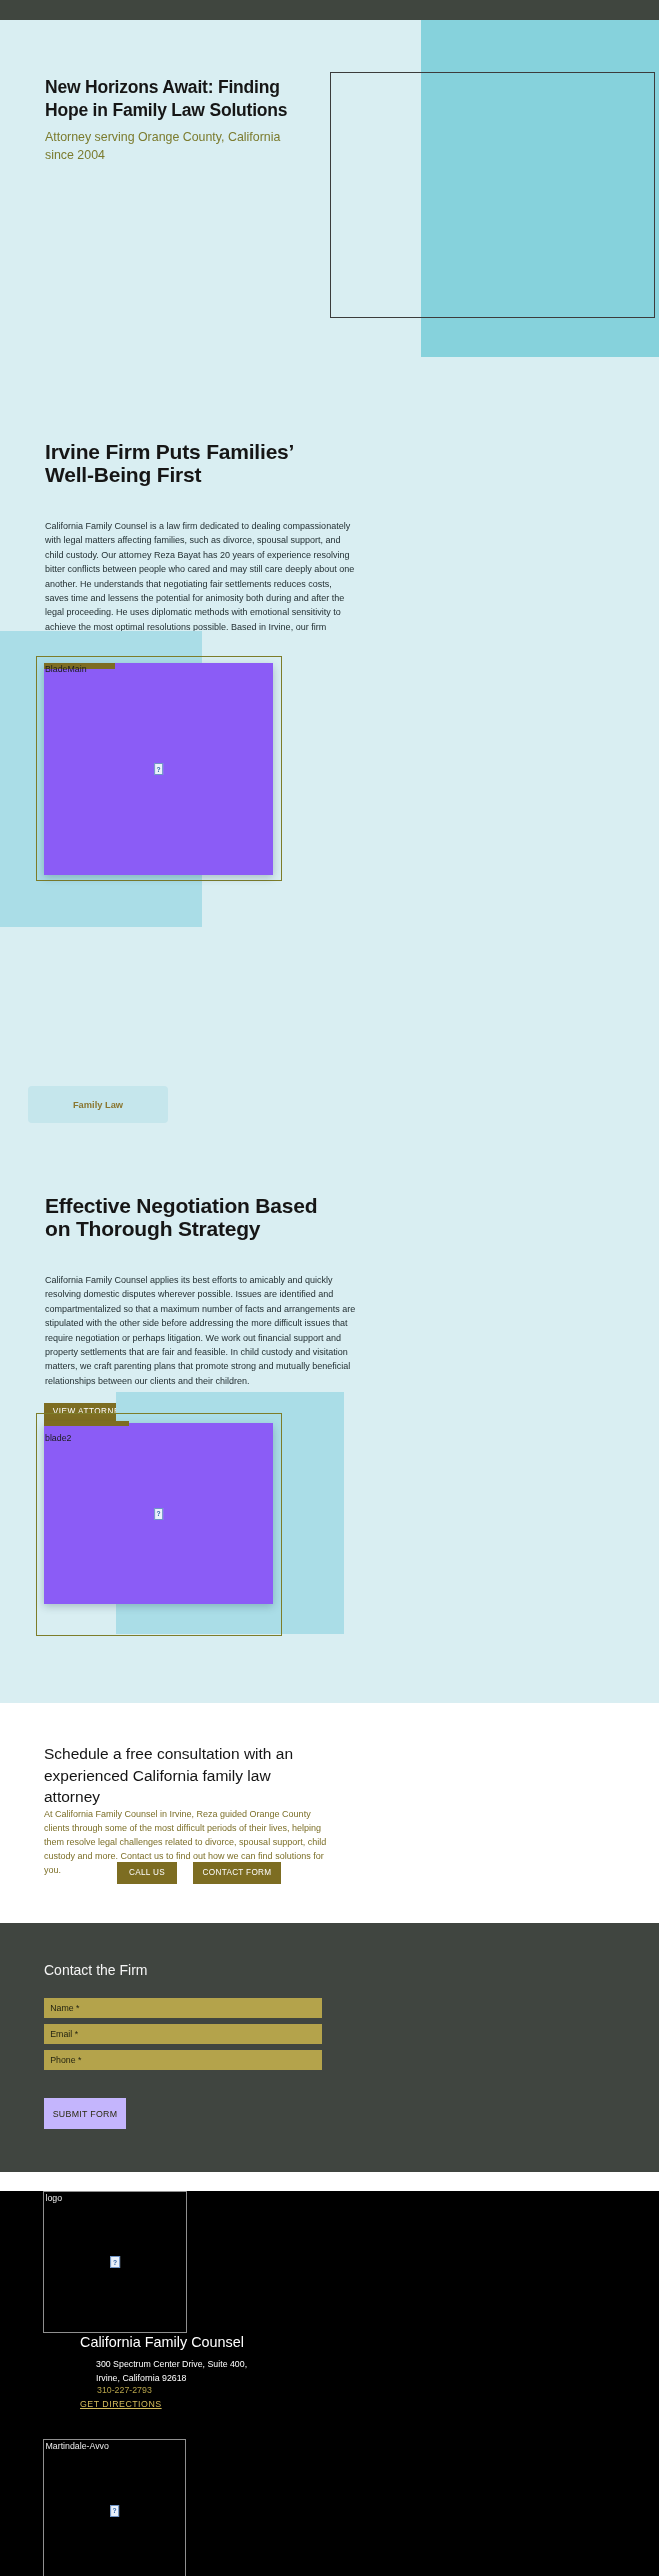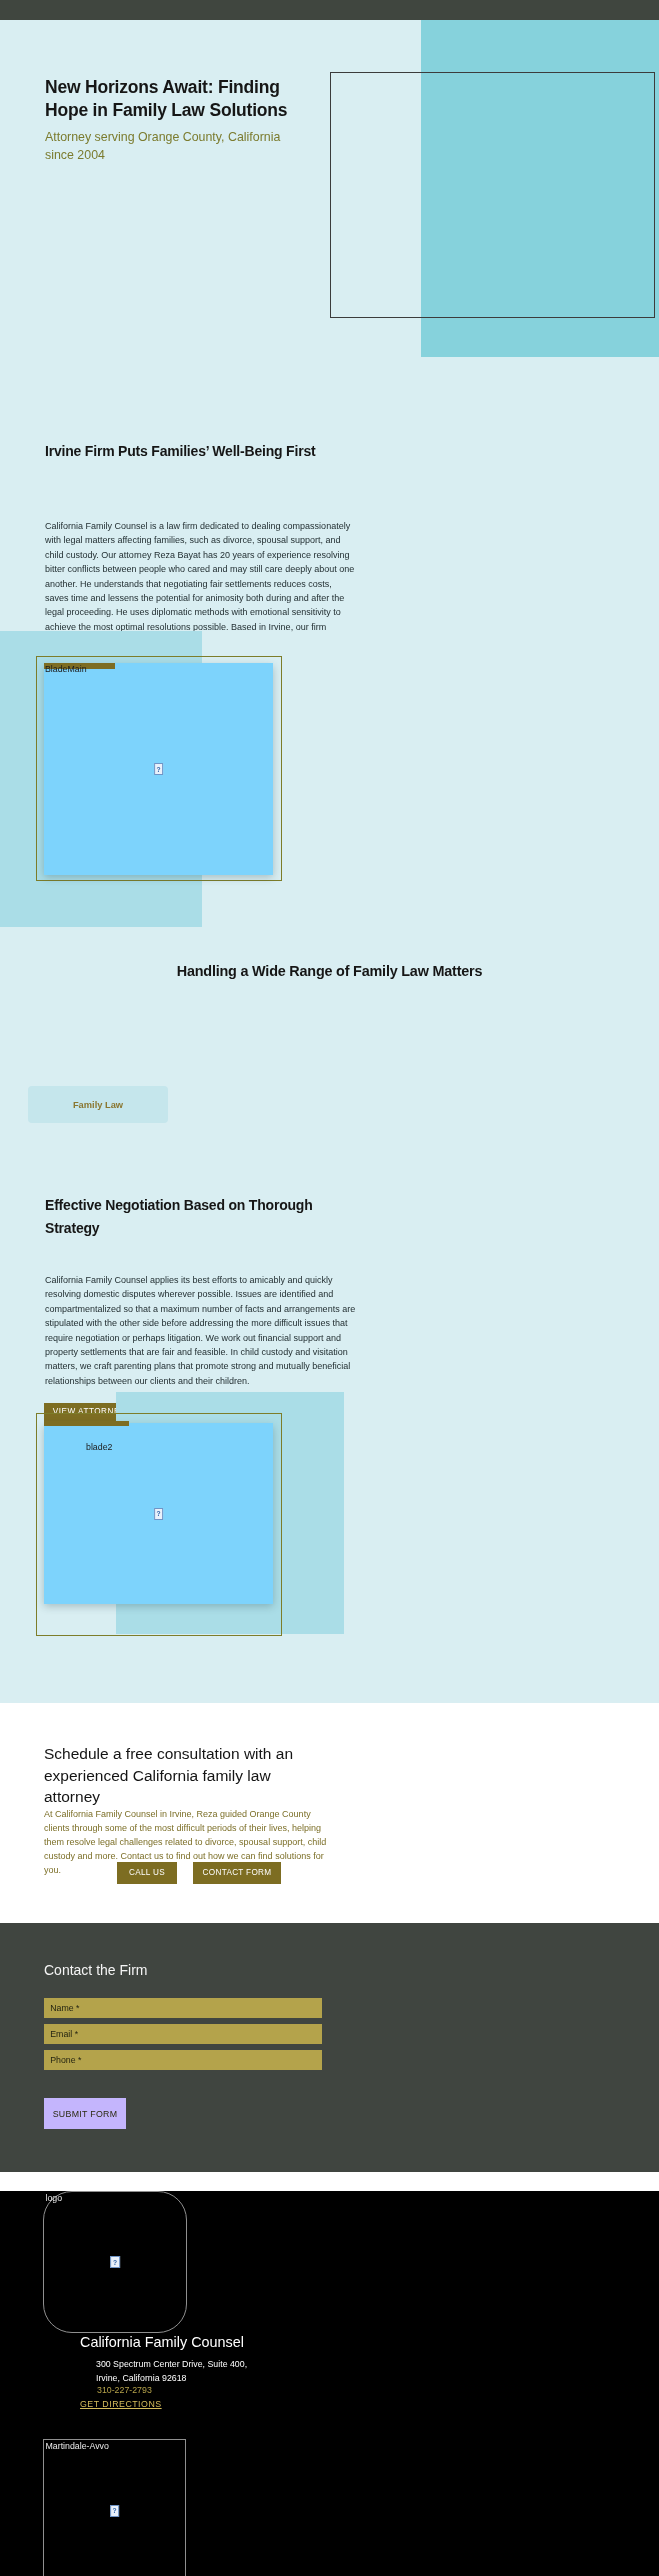--- a/index.html
+++ b/index.html
@@ -23,31 +23,31 @@
   .img-frame { border:0.5px solid #3c3c3c; }
   .banner-frame { left:330px; top:72px; width:325px; height:246px; z-index:2; }
   .banner-inner { left:338px; top:78px; width:313px; height:231px; background:rgba(255,255,255,0.34); box-shadow:0 4.1px 9.3px rgba(30,60,70,0.22); z-index:2; }
   .alt-text { font-size:8.8px; color:#1c1c1c; }
   .broken-icon { position:absolute; width:9.8px; height:12px; background:#eaf1fb; border:0.5px solid #6f94c6; color:#2e62a8; font-size:6.7px; font-weight:bold; display:flex; align-items:center; justify-content:center; }
   .center-icon { left:50%; top:50%; transform:translate(-50%,-50%); }
 
   .fig-frame { border:0.5px solid #7d7d2a; z-index:4; }
   .fig2-frame { left:36px; top:656px; width:246px; height:225px; }
   .fig3-frame { left:36px; top:1413px; width:246px; height:223px; }
-  .fig-inner { background:#7dd3fc; box-shadow:0 3.1px 8.2px rgba(30,60,70,0.28); z-index:5; }
+  .fig-inner { background:#8b5cf6; box-shadow:0 3.1px 8.2px rgba(30,60,70,0.28); z-index:5; }
   .fig2-inner { left:44px; top:663px; width:229px; height:212px; }
   .fig3-inner { left:44px; top:1423px; width:229px; height:181px; }
   .olive-bar { position:absolute; background:#7d6d22; }
   .fig2-bar { left:0; top:0; width:71px; height:5.7px; }
   .fig3-bar { left:0; top:-2.1px; width:85px; height:5.2px; }
   .fig-alt { position:absolute; left:1px; top:0.5px; }
-  .fig3-alt { top:19px;margin-left:41px; }
+  .fig3-alt { top:10px; }
 
   
-  .h2 { font-weight:bold; color:#161616; font-size:14px; line-height:23px; letter-spacing:-0.2px; }
+  .h2 { font-weight:bold; color:#161616; font-size:21px; line-height:23px; letter-spacing:-0.2px; }
   .irvine-title { left:45px; top:440px; width:289px; }
   .body-text { font-size:9px; line-height:14.4px; color:#1e2a2d; }
   .irvine-body { left:45px; top:519px; width:310px; }
 
   .handling-title { left:0; top:962px; width:659px; text-align:center; font-size:14.4px; line-height:18.5px; }
   .family-card { left:28px; top:1086px; width:140px; height:37px; background:#c5e6ec; border-radius:4px; display:flex; align-items:center; justify-content:center; }
   .family-card span { font-size:9.3px; font-weight:bold; color:#8a7630; }
 
   
   .effective-title { left:45px; top:1194px; width:294px; }
@@ -69,21 +69,21 @@
   .form-input::placeholder, .form-area::placeholder { color:#262612; opacity:1; }
   .input-name  { left:44px; top:1998px; width:278px; height:19.6px; }
   .input-email { left:44px; top:2024px; width:278px; height:19.6px; }
   .input-phone { left:44px; top:2050px; width:278px; height:19.6px; }
   .form-area { left:338px; top:2084px; width:277px; height:58px; background:#b4a34b; border:none; font-size:8.8px; color:#262612; padding:5.2px 6.2px; resize:none; font-family:"Liberation Sans", sans-serif; }
   .submit-btn { left:44px; top:2098px; width:82px; height:31px; background:#c4b5fd; color:#2a2a10; border:none; font-size:8.8px; letter-spacing:0.3px; cursor:pointer; font-family:"Liberation Sans", sans-serif; }
 
   
   .footer { left:0; top:2191px; width:659px; height:392px; background:#000000; }
   .logo-frame, .badge-frame { border:0.5px solid #8f8f8f; }
-  .logo-frame { left:43px; top:2191px; width:144px; height:142px;border-radius:29px; }
+  .logo-frame { left:43px; top:2191px; width:144px; height:142px; }
   .badge-frame { left:43px; top:2439px; width:143px; height:143px; }
   .footer-alt { font-size:8.8px; color:#ececec; position:absolute; left:1.5px; top:0.5px; }
   .firm-name { left:80px; top:2334px; width:258px; font-size:14.4px; font-weight:normal; color:#ffffff; }
   .address { left:96px; top:2357px; width:175px; font-size:8.8px; line-height:14px; color:#ffffff; }
   .phone-link { left:97px; top:2385px; font-size:8.8px; color:#b5a24a; text-decoration:none; }
   .directions-link { left:80px; top:2399px; font-size:8.8px; letter-spacing:0.5px; color:#d6bd5c; text-decoration:underline; }
 </style>
 </head>
 <body>
 
@@ -103,21 +103,20 @@
   <p class="abs body-text irvine-body">California Family Counsel is a law firm dedicated to dealing compassionately with legal matters affecting families, such as divorce, spousal support, and child custody. Our attorney Reza Bayat has 20 years of experience resolving bitter conflicts between people who cared and may still care deeply about one another. He understands that negotiating fair settlements reduces costs, saves time and lessens the potential for animosity both during and after the legal proceeding. He uses diplomatic methods with emotional sensitivity to achieve the most optimal resolutions possible. Based in Irvine, our firm serves clients</p>
 
   <div class="abs band-teal band-2"></div>
   <div class="abs fig-frame fig2-frame"></div>
   <div class="abs fig-inner fig2-inner">
     <span class="olive-bar fig2-bar"></span>
     <span class="alt-text fig-alt">BladeMain</span>
     <span class="broken-icon center-icon">?</span>
   </div>
 
-  <h2 class="abs h2 handling-title">Handling a Wide Range of Family Law Matters</h2>
   <div class="abs family-card">
     <span>Family Law</span>
   </div>
 
   <h2 class="abs h2 effective-title">Effective Negotiation Based on Thorough Strategy</h2>
   <p class="abs body-text effective-body">California Family Counsel applies its best efforts to amicably and quickly resolving domestic disputes wherever possible. Issues are identified and compartmentalized so that a maximum number of facts and arrangements are stipulated with the other side before addressing the more difficult issues that require negotiation or perhaps litigation. We work out financial support and property settlements that are fair and feasible. In child custody and visitation matters, we craft parenting plans that promote strong and mutually beneficial relationships between our clients and their children.</p>
 
   <button class="abs view-btn">VIEW ATTORNE</button>
   <div class="abs band-teal band-3"></div>
   <div class="abs fig-frame fig3-frame"></div>

